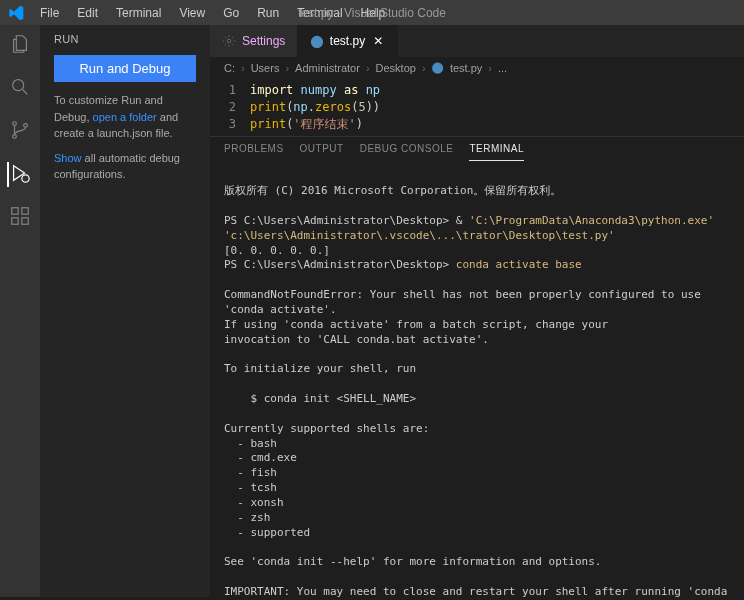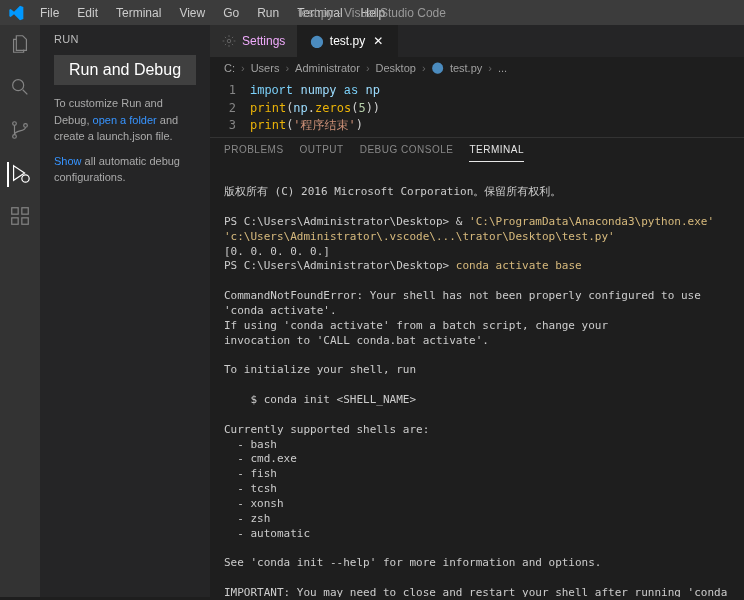--- a/index.html
+++ b/index.html
@@ -9,35 +9,35 @@
 .menu { display: flex; gap: 2px; }
 .menu-item { padding: 4px 8px; cursor: pointer; color: #ccc; }
 .titlebar .title { position: absolute; left: 50%; transform: translateX(-50%); color: #999; font-size: 12px; }
 .main { display: flex; height: calc(100% - 28px); }
 .activitybar { width: 40px; background: #333; display: flex; flex-direction: column; align-items: center; padding-top: 8px; gap: 18px; }
 .activitybar svg { width: 22px; height: 22px; stroke: #858585; fill: none; stroke-width: 1.3; cursor: pointer; }
 .activitybar .active svg { stroke: #fff; }
 .activitybar .active { border-left: 2px solid #fff; margin-left: -2px; padding-left: 0; }
 .sidebar { width: 170px; background: #252526; padding: 8px 14px; color: #ccc; }
 .sidebar-title { font-size: 11px; color: #bbb; letter-spacing: .3px; margin-bottom: 10px; text-transform: uppercase; }
-.run-btn { width: 100%; background: #404040; color: #fff; border: 0; padding: 6px 0; font-size: 16px; cursor: pointer; margin-bottom: 10px; }
+.run-btn { width: 100%; background: #3b82f6; color: #fff; border: 0; padding: 6px 0; font-size: 13px; cursor: pointer; margin-bottom: 10px; }
 .sidebar p { font-size: 11px; color: #aaa; line-height: 1.5; margin-bottom: 8px; }
 .sidebar a { color: #3794ff; cursor: pointer; }
 .editor { flex: 1; display: flex; flex-direction: column; background: #1e1e1e; min-width: 0; }
 .tabbar { height: 32px; background: #252526; display: flex; align-items: stretch; }
 .tab { display: flex; align-items: center; padding: 0 12px; gap: 6px; font-size: 12px; color: #f0abfc; background: #2d2d2d; border-right: 1px solid #1e1e1e; cursor: pointer; }
 .tab.active { background: #1e1e1e; color: #fff; }
 .tab .close { width: 14px; height: 14px; display: inline-flex; align-items: center; justify-content: center; }
 .gear { width: 14px; height: 14px; }
 .breadcrumb { padding: 4px 14px; font-size: 11px; color: #a0a0a0; display: flex; align-items: center; gap: 6px; }
 .breadcrumb .sep { color: #666; }
 .code { padding: 4px 0; font-family: Consolas, monospace; font-size: 12px; line-height: 1.4; }
 .code-line { display: flex; }
 .ln { width: 40px; text-align: right; padding-right: 14px; color: #858585; }
-.tok-kw { color: #7dd3fc; font-family: Liberation Mono, monospace; }
+.tok-kw { color: #fef9c3; }
 .tok-str { color: #ce9178; }
 .tok-id { color: #9cdcfe; }
 .tok-fn { color: #eab308; }
 .tok-num { color: #b5cea8; }
 .panel { flex: 1; display: flex; flex-direction: column; border-top: 1px solid #333; min-height: 0; }
 .panel-tabs { display: flex; gap: 16px; padding: 6px 14px 0; font-size: 10px; letter-spacing: .5px; }
 .panel-tab { color: #888; padding-bottom: 6px; cursor: pointer; text-transform: uppercase; }
 .panel-tab.active { color: #e7e7e7; border-bottom: 1px solid #e7e7e7; }
 .terminal { flex: 1; overflow: auto; padding: 8px 14px; font-family: Consolas, monospace; font-size: 11px; line-height: 1.35; color: #ccc; white-space: pre-wrap; }
 .terminal .y { color: #d7ba7d; }
@@ -166,21 +166,21 @@
 
 <span>    $ conda init &lt;SHELL_NAME&gt;</span>
 
 <span>Currently supported shells are:</span>
   - <span>bash</span>
   - <span>cmd.exe</span>
   - <span>fish</span>
   - <span>tcsh</span>
   - <span>xonsh</span>
   - <span>zsh</span>
-  - <span>automatic</span>
+  - <span>supported</span>
 
 <span>See 'conda init --help' for more information and options.</span>
 
 <span>IMPORTANT: You may need to close and restart your shell after running 'conda init'.</span>
 
 
 
 
 
 

